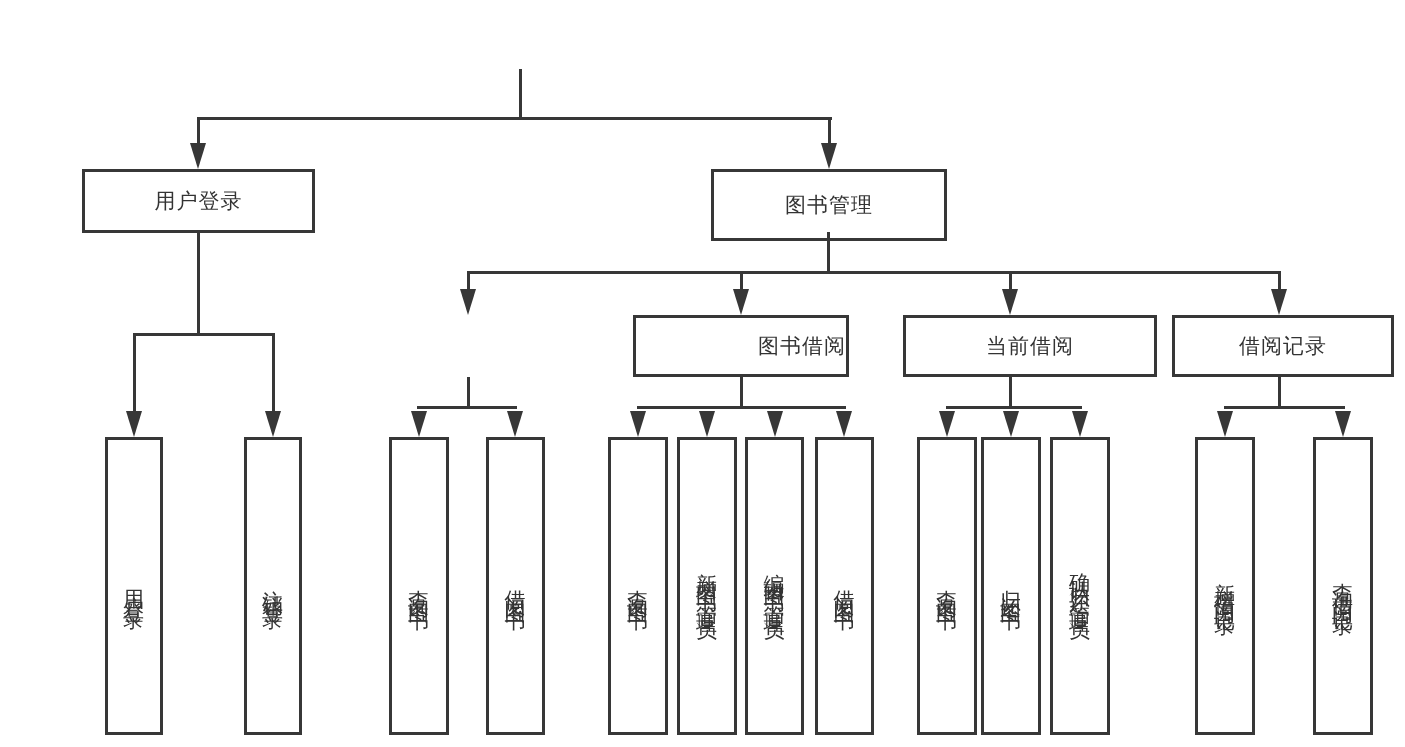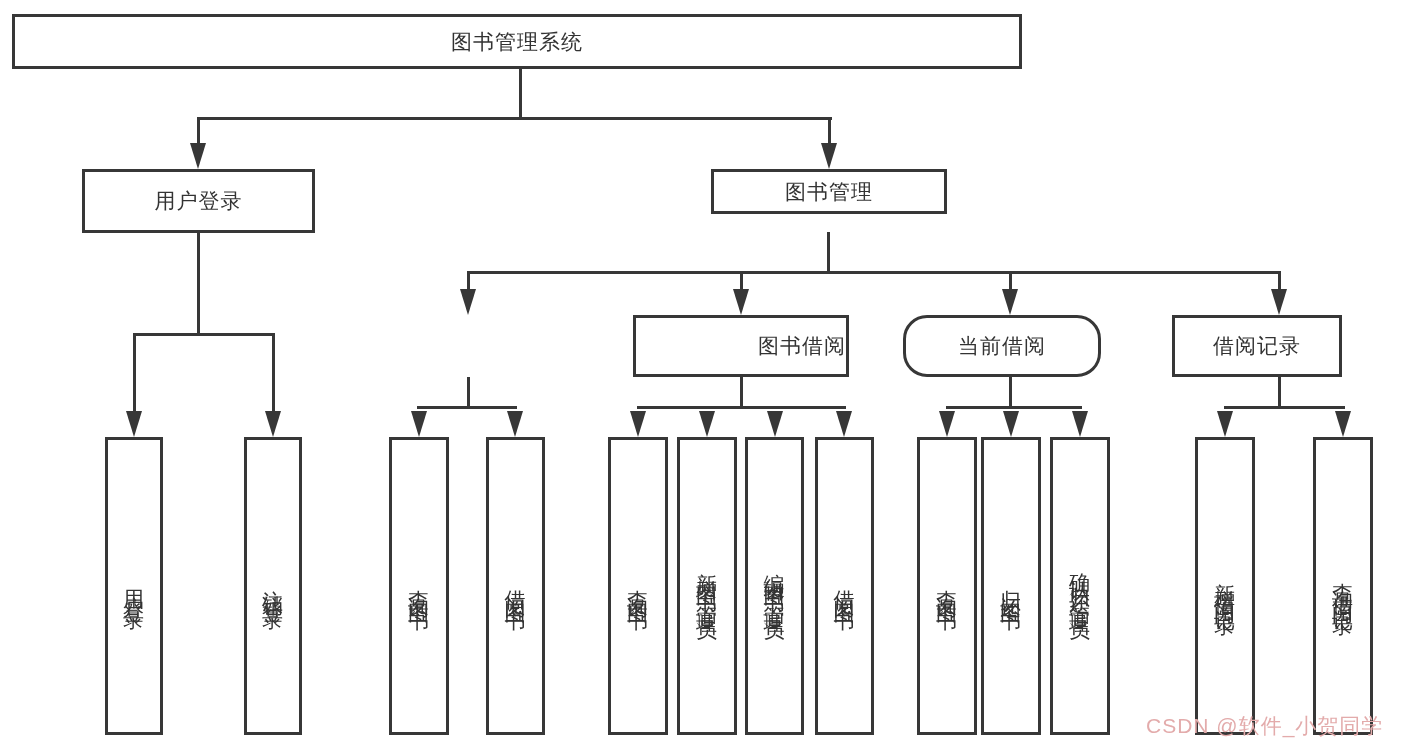--- a/index.html
+++ b/index.html
@@ -56,35 +56,32 @@
     color:var(--watermark);
     letter-spacing:1px;
     white-space:nowrap;
   }
 </style>
 </head>
 <body>
 
 <div id="canvas">
 
-  <div class="hbox" style="left:12px;top:14px;width:1010px;height:55px;">
-    <span>图书管理系统</span>
-  </div>
 
   <div class="vl" style="left:519px;top:69px;height:50px;"></div>
   <div class="hl" style="left:197px;top:117px;width:635px;"></div>
   <div class="vl" style="left:197px;top:117px;height:30px;"></div>
   <div class="vl" style="left:828px;top:117px;height:30px;"></div>
   <div class="ar" style="left:190px;top:143px;"></div>
   <div class="ar" style="left:821px;top:143px;"></div>
 
   <div class="hbox" style="left:82px;top:169px;width:233px;height:64px;">
     <span>用户登录</span>
   </div>
-  <div class="hbox" style="left:711px;top:169px;width:236px;height:45px;">
+  <div class="hbox" style="left:711px;top:169px;width:236px;height:72px;">
     <span>图书管理</span>
   </div>
 
   <div class="vl" style="left:197px;top:232px;height:104px;"></div>
   <div class="hl" style="left:133px;top:333px;width:141px;"></div>
   <div class="vl" style="left:133px;top:333px;height:80px;"></div>
   <div class="vl" style="left:272px;top:333px;height:80px;"></div>
   <div class="ar" style="left:126px;top:411px;"></div>
   <div class="ar" style="left:265px;top:411px;"></div>
 
@@ -95,24 +92,24 @@
   <div class="vl" style="left:1009px;top:271px;height:20px;"></div>
   <div class="vl" style="left:1278px;top:271px;height:20px;"></div>
   <div class="ar" style="left:460px;top:289px;"></div>
   <div class="ar" style="left:733px;top:289px;"></div>
   <div class="ar" style="left:1002px;top:289px;"></div>
   <div class="ar" style="left:1271px;top:289px;"></div>
 
   <div class="hbox" style="left:633px;top:315px;width:216px;height:62px;justify-content:flex-end;">
     <span>图书借阅</span>
   </div>
-  <div class="hbox" style="left:903px;top:315px;width:198px;height:62px;border-radius:24px;">
+  <div class="hbox" style="left:903px;top:315px;width:254px;height:62px;">
     <span>当前借阅</span>
   </div>
-  <div class="hbox" style="left:1172px;top:315px;width:170px;height:62px;">
+  <div class="hbox" style="left:1172px;top:315px;width:222px;height:62px;">
     <span>借阅记录</span>
   </div>
 
   <div class="vl" style="left:467px;top:377px;height:32px;"></div>
   <div class="hl" style="left:417px;top:406px;width:100px;"></div>
   <div class="ar" style="left:411px;top:411px;"></div>
   <div class="ar" style="left:507px;top:411px;"></div>
 
   <div class="vl" style="left:740px;top:377px;height:32px;"></div>
   <div class="hl" style="left:637px;top:406px;width:209px;"></div>
@@ -169,15 +166,14 @@
     <span class="vtext">确认归还（管理员）</span>
   </div>
 
   <div class="vbox" style="left:1195px;top:437px;width:60px;height:298px;">
     <span class="vtext">新增借阅记录</span>
   </div>
   <div class="vbox" style="left:1313px;top:437px;width:60px;height:298px;">
     <span class="vtext">查询借阅记录</span>
   </div>
 
-  <div class="watermark">CSDN @软件_小贺同学</div>
 
 </div>
 
 </body></html>

